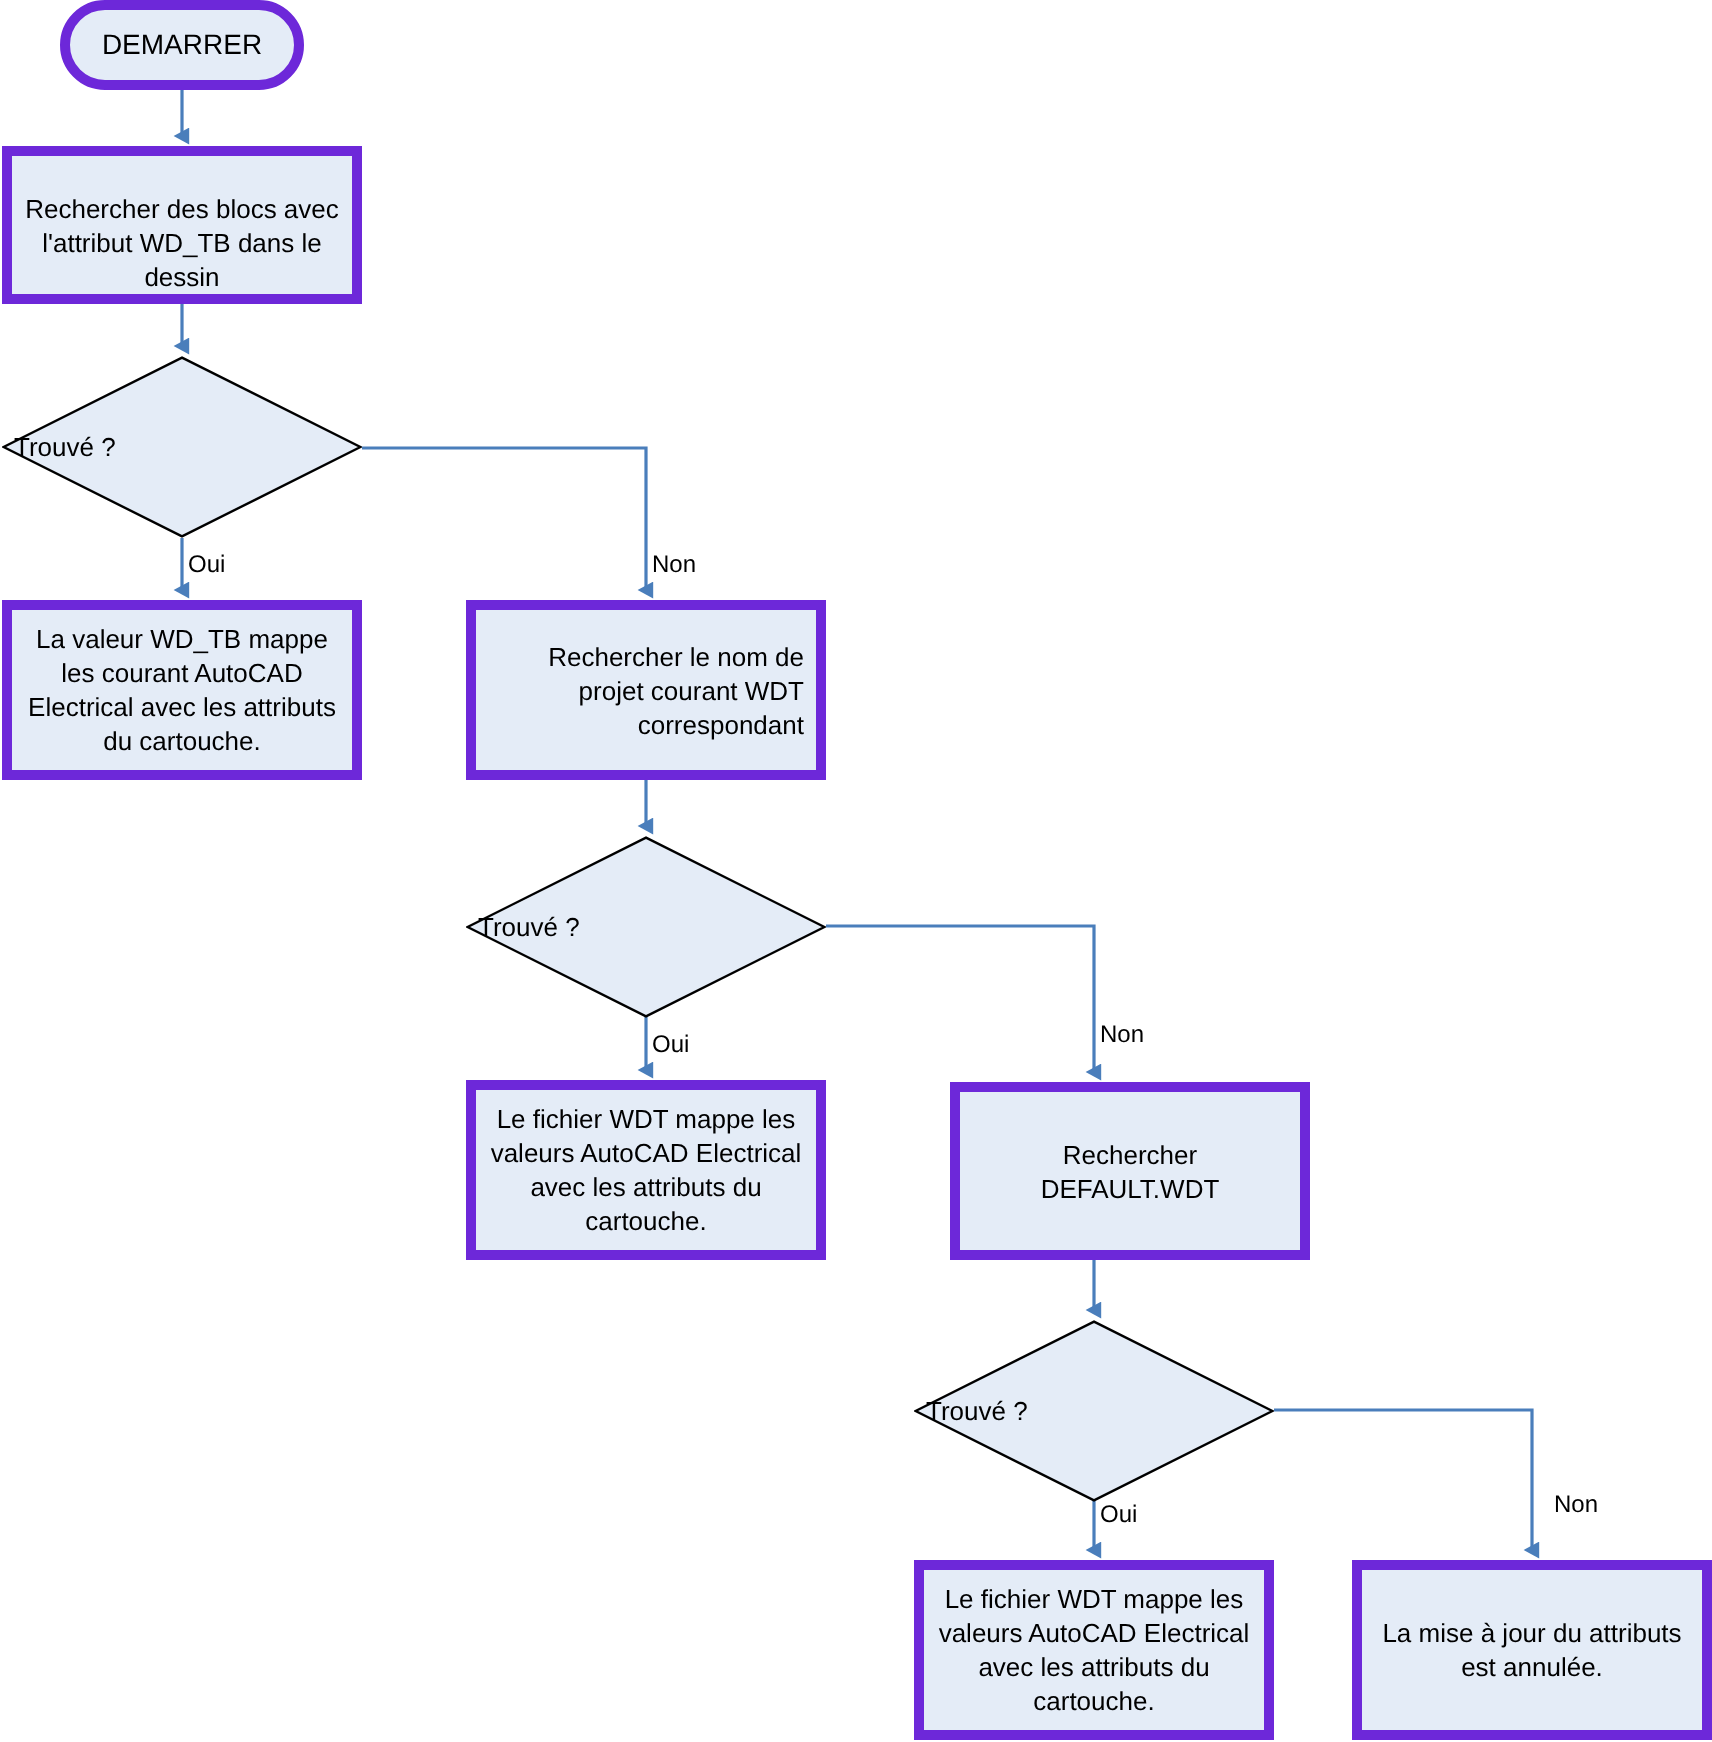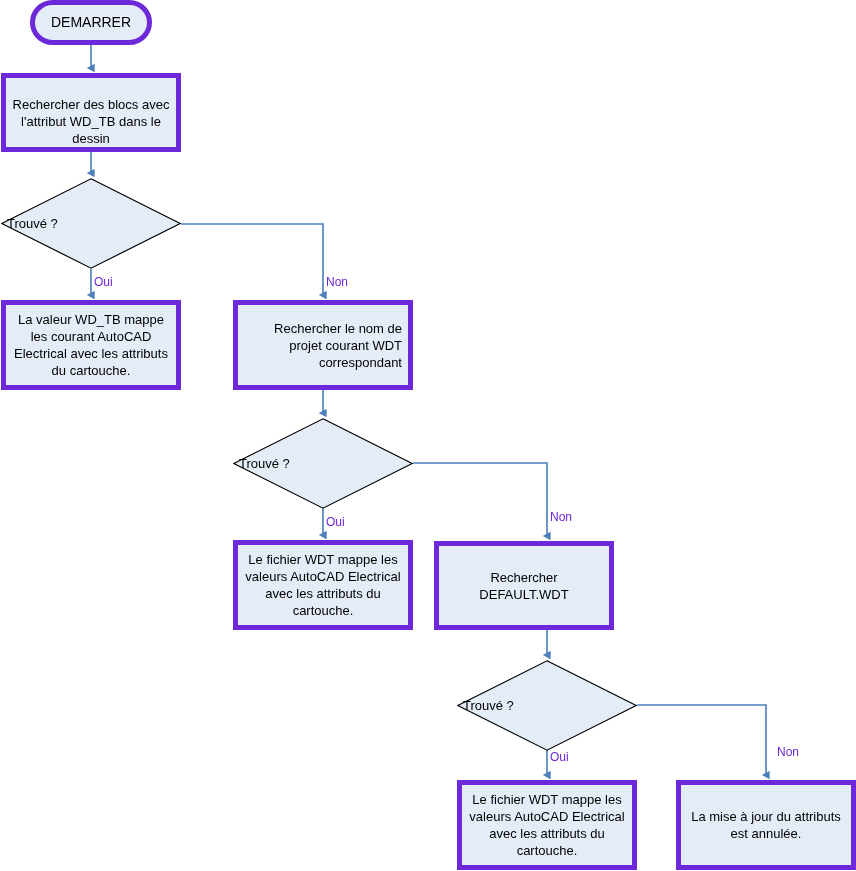--- a/index.html
+++ b/index.html
@@ -65,21 +65,21 @@
   .diamond .node-text {
     position: relative;
     z-index: 2;
     font-size: 13px;
     color: #000000;
   }
   .edge-label {
     position: absolute;
     font-family: "Liberation Sans", sans-serif;
     font-size: 12px;
-    color: #6d28d9;
+    color: #000000;
     white-space: nowrap;
     line-height: 13px;
     text-align: center;
   }
 </style>
 </head>
 <body>
 
 <div id="flowchart-canvas">
 
@@ -140,21 +140,21 @@
     <svg class="diamond-shape" viewBox="0 0 180 91" preserveAspectRatio="none">
       <polygon points="90,0.8 179.2,45.5 90,90.2 0.8,45.5" fill="#e4ecf7" stroke="#000000" stroke-width="1.2"></polygon>
     </svg>
     <span class="node-text">Trouvé ?</span>
   </div>
 
   <div class="node" style="left:233px; top:540px; width:180px; height:90px;">
     <span class="node-text">Le fichier WDT mappe les valeurs AutoCAD Electrical avec les attributs du cartouche.</span>
   </div>
 
-  <div class="node" style="left:434px; top:541px; width:180px; height:89px;">
+  <div class="node" style="left:475px; top:541px; width:180px; height:89px;">
     <span class="node-text">Rechercher DEFAULT.WDT</span>
   </div>
 
   <div class="diamond" style="left:457px; top:660px; width:180px; height:91px;">
     <svg class="diamond-shape" viewBox="0 0 180 91" preserveAspectRatio="none">
       <polygon points="90,0.8 179.2,45.5 90,90.2 0.8,45.5" fill="#e4ecf7" stroke="#000000" stroke-width="1.2"></polygon>
     </svg>
     <span class="node-text">Trouvé ?</span>
   </div>
 

